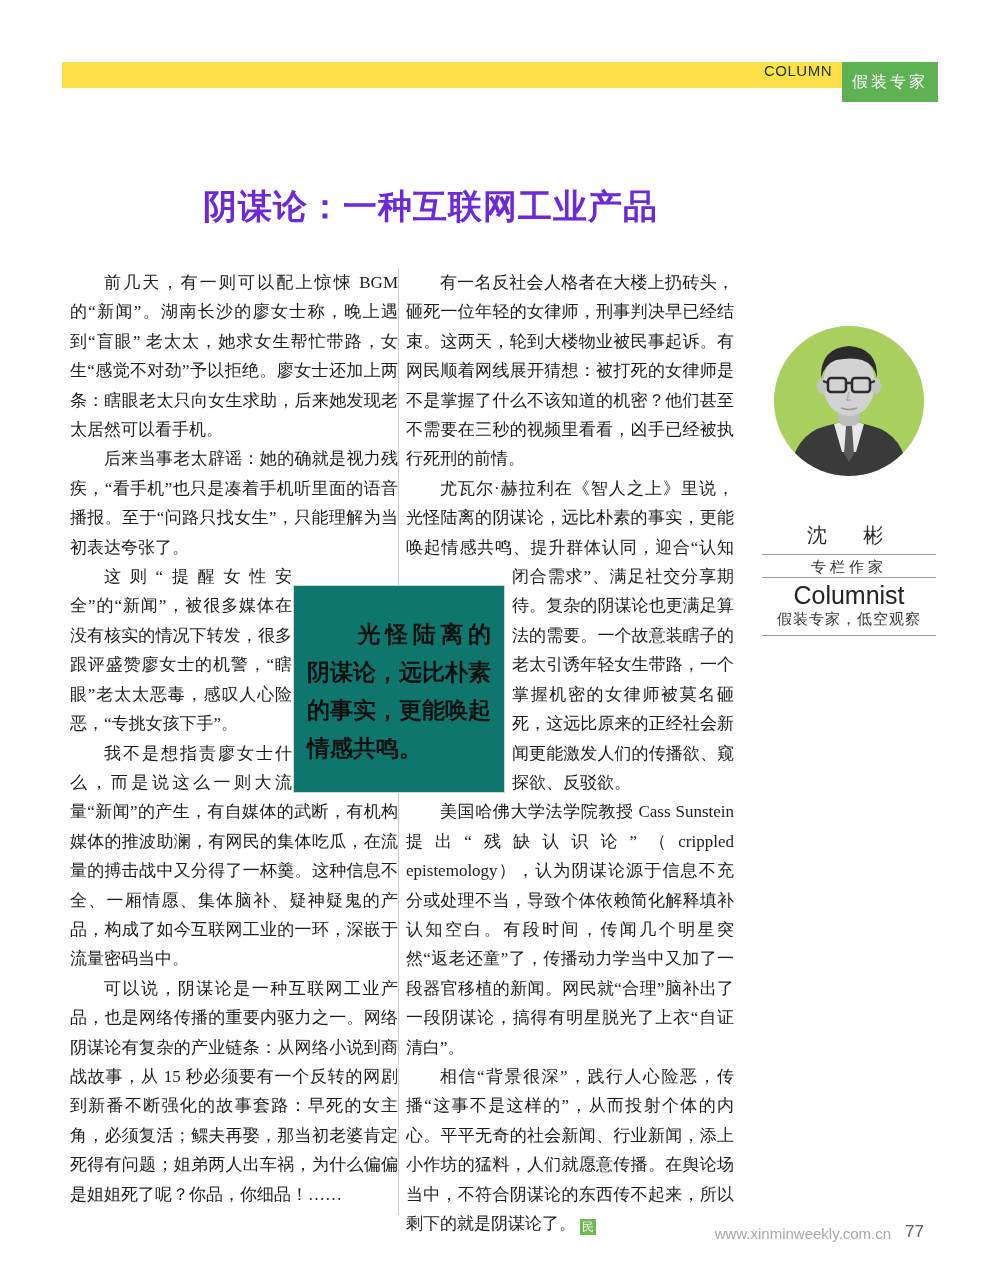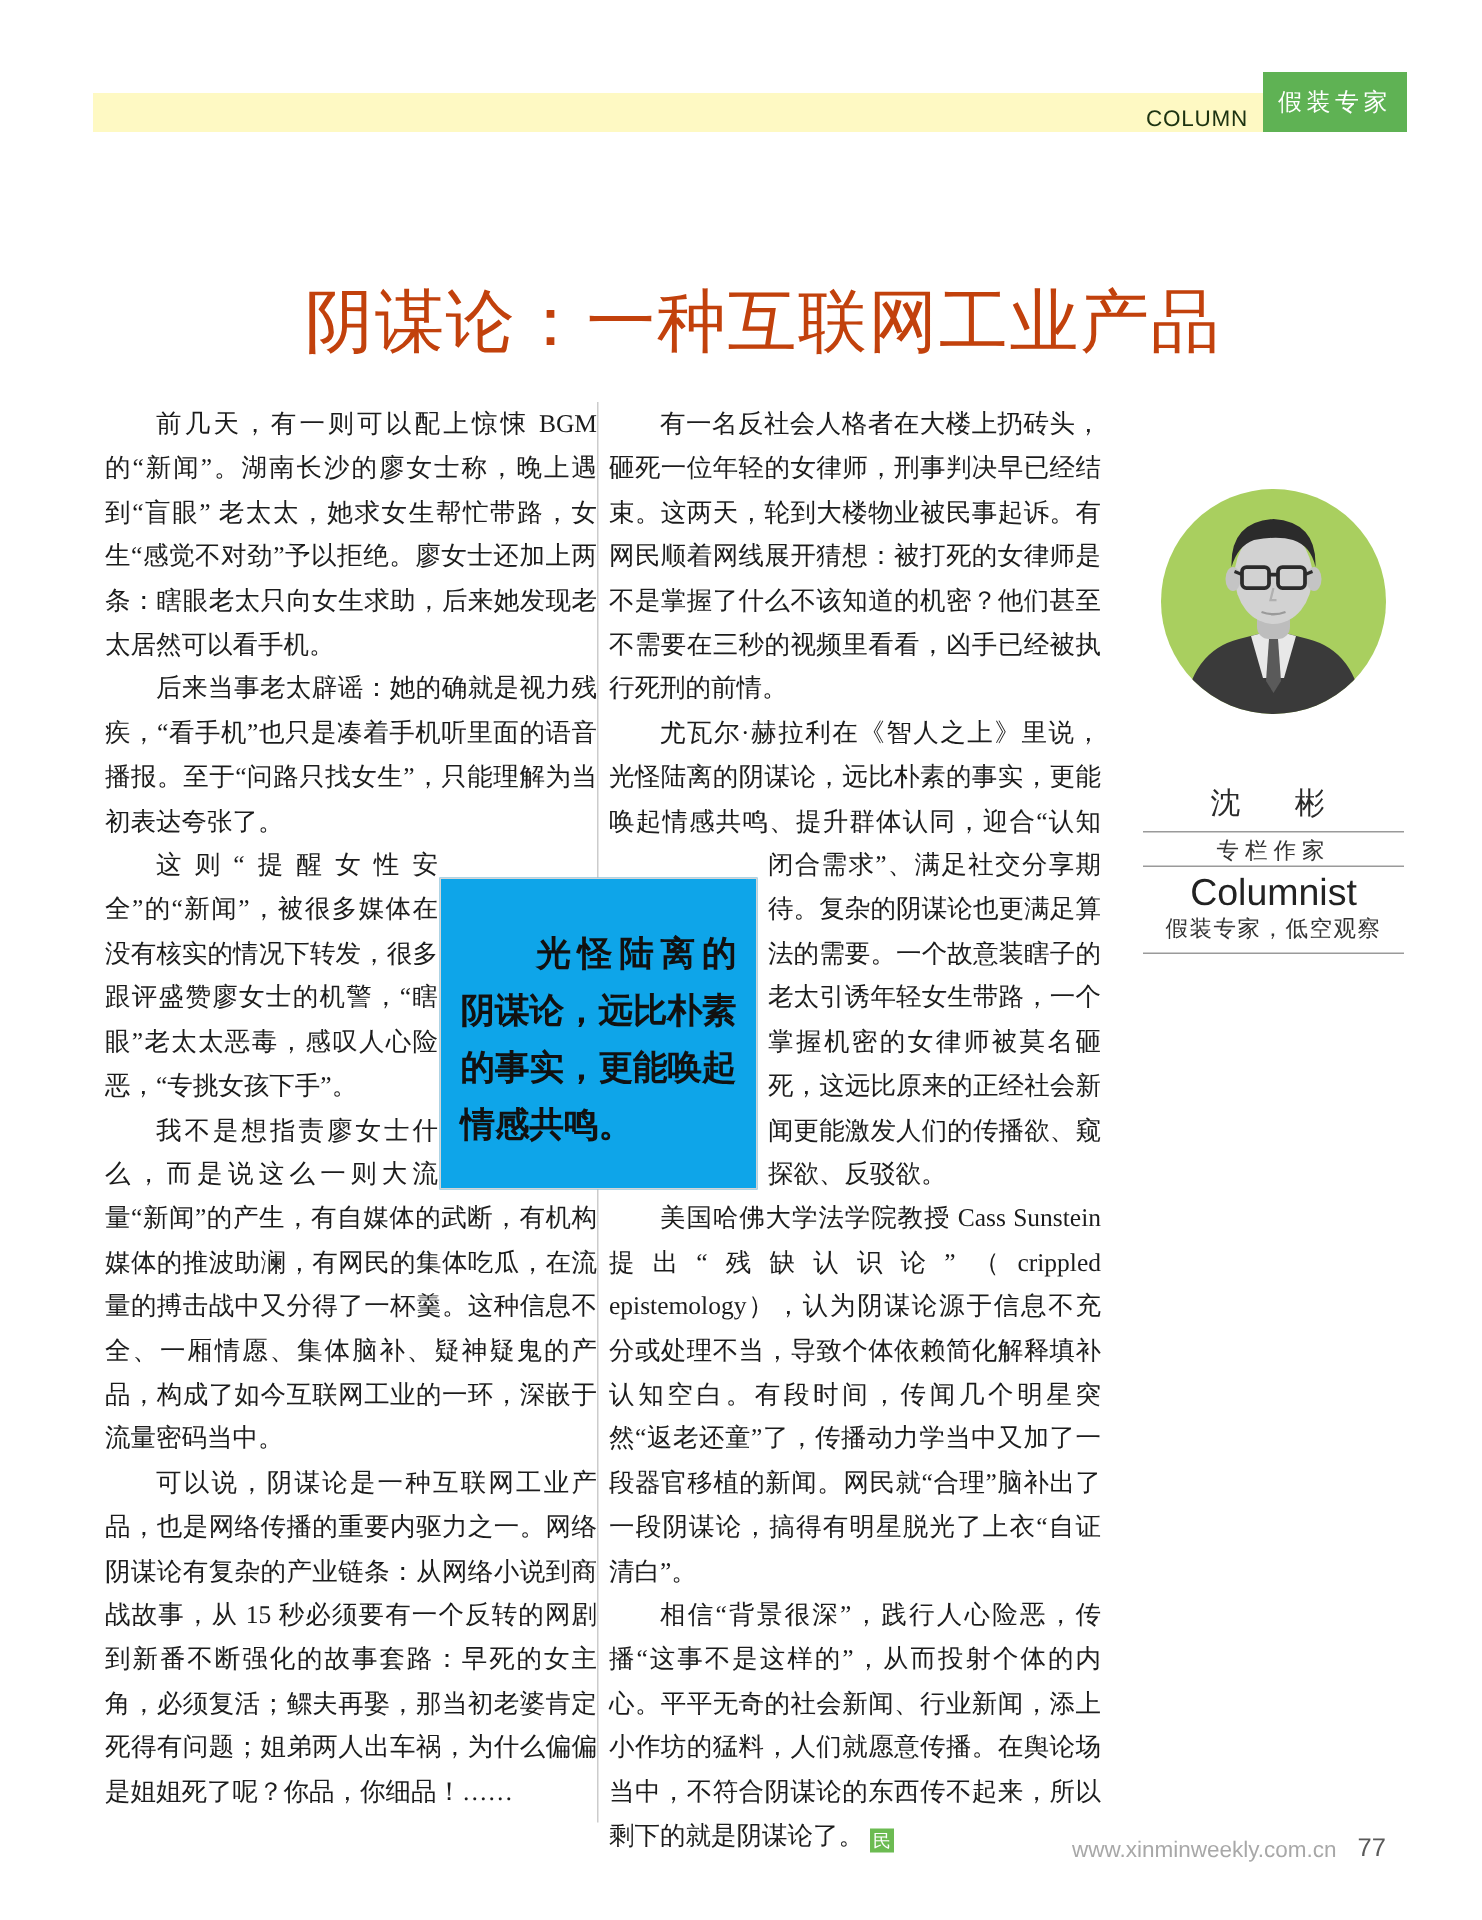--- a/index.html
+++ b/index.html
@@ -11,23 +11,23 @@
     background: #ffffff;
     overflow: hidden;
     font-family: "Liberation Serif", "DejaVu Serif", serif;
   }
 
   
   .header-bar {
     position: absolute;
     left: 62px; top: 62px;
     width: 876px; height: 26px;
-    background: #fef9c3;
+    background: #fde047;
     display: flex;
-    align-items: flex-end;
+    align-items: flex-start;
     justify-content: flex-end;
   }
   .column-label {
     font-family: "Liberation Sans", "DejaVu Sans", sans-serif;
     font-size: 15px;
     color: #1d3311;
     letter-spacing: 0.5px;
     margin-right: 10px;
   }
   .column-tag {
@@ -38,23 +38,23 @@
     align-items: center;
     padding: 0 10px;
     font-size: 16px;
     letter-spacing: 3px;
   }
 
   
   .article-title {
     position: absolute;
     left: 203px; top: 184px;
-    font-size: 46px;
-    font-weight: normal;
-    color: #c2410c;
+    font-size: 34px;
+    font-weight: bold;
+    color: #6d28d9;
     letter-spacing: 1px;
     white-space: nowrap;
   }
 
   
   .col {
     position: absolute;
     top: 268px;
     width: 328px;
     font-size: 17px;
@@ -79,25 +79,25 @@
     width: 1px; height: 947px;
     background: #cccccc;
   }
 
   
   .quote-box {
     position: absolute;
     left: 293px; top: 585px;
     width: 212px; height: 208px;
     box-sizing: border-box;
-    background: #0ea5e9;
+    background: #0f766e;
     border: 1px solid #d5d5d5;
     z-index: 2;
     padding: 30px 13px 0;
-    font-family: Liberation Sans, sans-serif;
+    font-family: Liberation Serif, serif;
     font-weight: bold;
     font-size: 23px;
     line-height: 38px;
     color: #111111;
     text-align: justify;
     text-indent: 2.2em;
   }
 
   
   .author {

